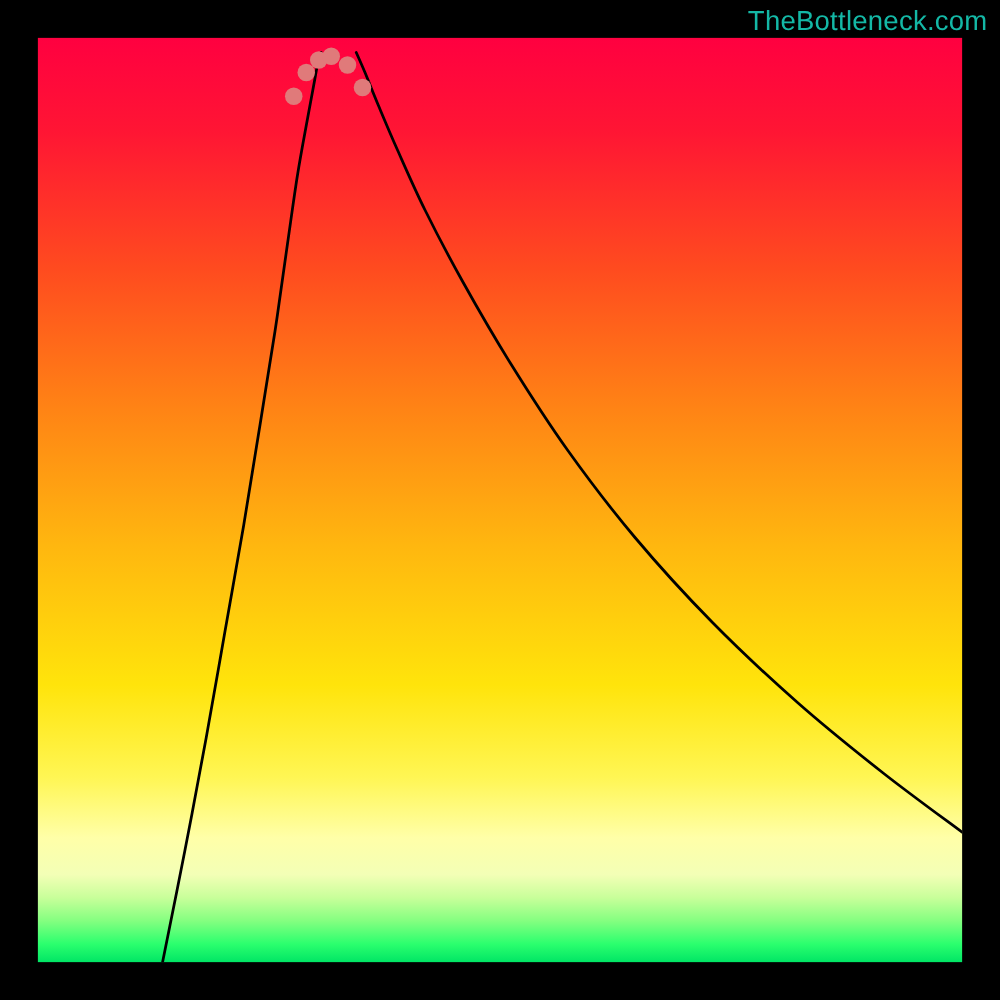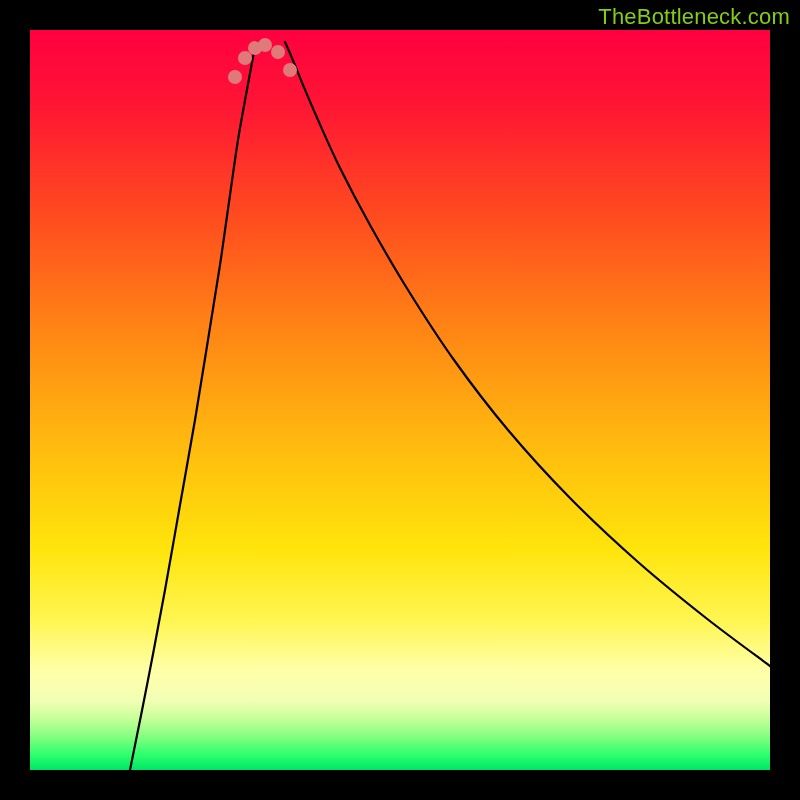--- a/index.html
+++ b/index.html
@@ -14,21 +14,21 @@
   .stage {
     position: relative;
     width: 800px;
     height: 800px;
     background: #000000;
   }
   .watermark {
     position: absolute;
     top: 4px;
     right: 10px;
-    color: #84cc16;
+    color: #14b8a6;
     font-size: 22px;
     letter-spacing: 0.2px;
     z-index: 10;
   }
   .plot {
     position: absolute;
     left: 30px;
     top: 30px;
     width: 740px;
     height: 740px;

